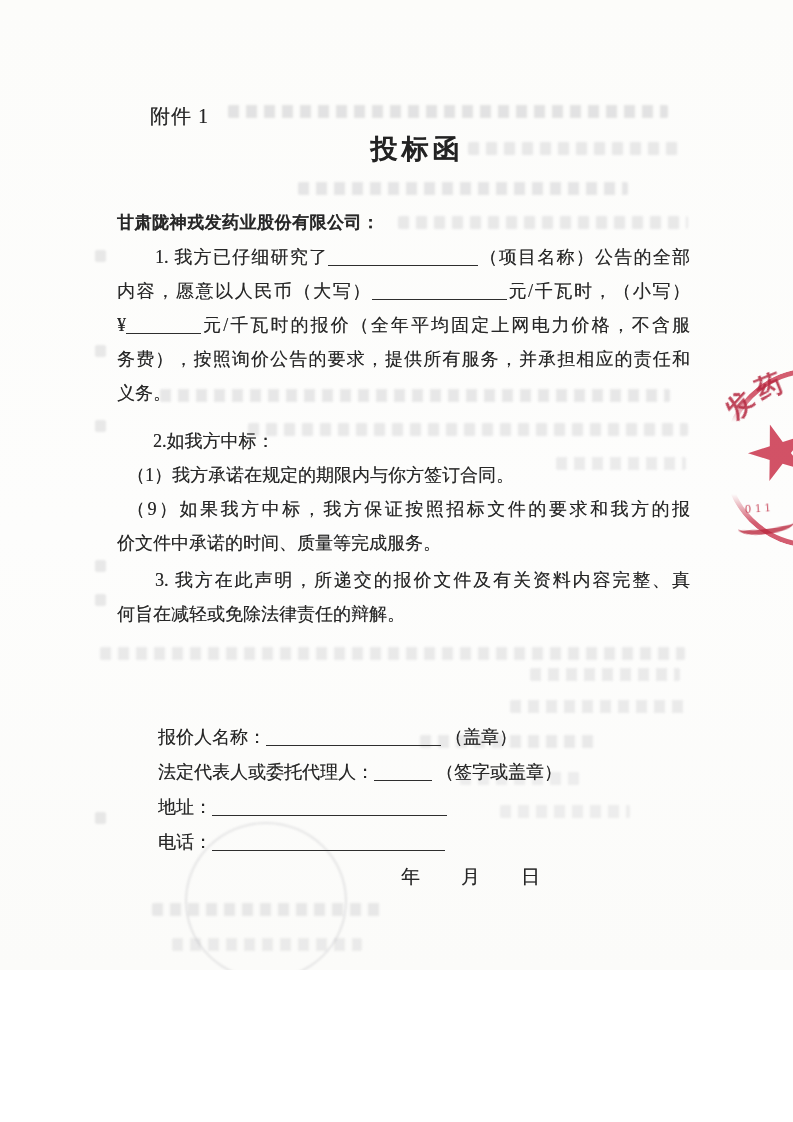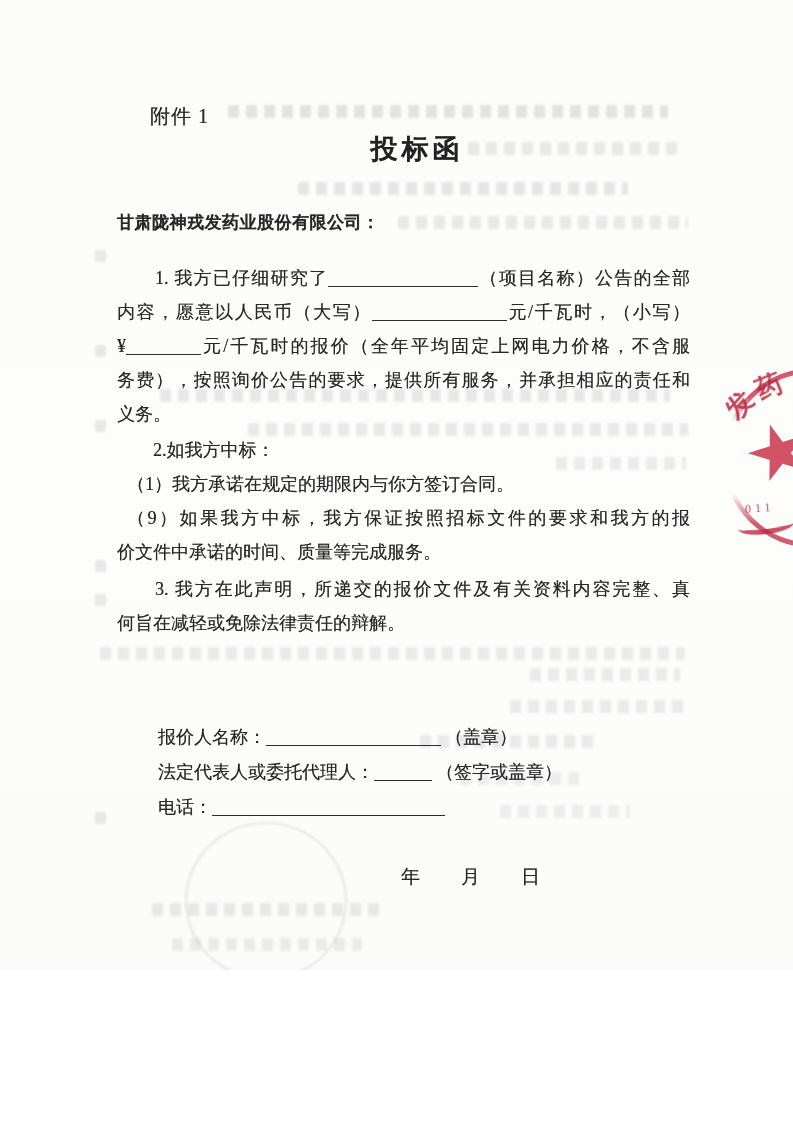--- a/index.html
+++ b/index.html
@@ -88,37 +88,38 @@
   <i class="fleck" style="left:95px;top:594px"></i>
   <i class="fleck" style="left:95px;top:812px"></i>
   <i class="ghost-circle"></i>
 
   <div class="attachment">附件 1</div>
   <div class="title">投标函</div>
 
   <div class="content">
     <div class="addressee">甘肃陇神戎发药业股份有限公司：</div>
     <div>
-        <div class="line full" style="padding-left: 38px; margin-top: 21px;"><span>1. 我方已仔细研究了</span><span class="blank" style="width: 150px;"></span><span>（项目名称）公告的全部</span></div>
+        <div class="line full" style="padding-left: 38px;"><span>1. 我方已仔细研究了</span><span class="blank" style="width: 150px;"></span><span>（项目名称）公告的全部</span></div>
         <div class="line full"><span>内容，愿意以人民币（大写）</span><span class="blank" style="width: 135px;"></span><span>元/千瓦时，（小写）</span></div>
         <div class="line full"><span>¥</span><span class="blank" style="width: 75px;"></span><span>元/千瓦时的报价（全年平均固定上网电力价格，不含服</span></div>
         <div class="line full"><span>务费），按照询价公告的要求，提供所有服务，并承担相应的责任和</span></div>
         <div class="line"><span>义务。</span></div>
-        <div class="line" style="padding-left: 36px; margin-top: 2px; font-family: Liberation Serif, serif;"><span>2.如我方中标：</span></div>
+        <div class="line" style="padding-left: 36px; margin-top: 14px; font-family: Liberation Serif, serif;"><span>2.如我方中标：</span></div>
         <div class="line" style="padding-left: 10px;"><span>（1）我方承诺在规定的期限内与你方签订合同。</span></div>
         <div class="line full" style="padding-left: 10px;"><span>（9）如果我方中标，我方保证按照招标文件的要求和我方的报</span></div>
         <div class="line"><span>价文件中承诺的时间、质量等完成服务。</span></div>
         <div class="line full" style="padding-left: 38px; margin-top: 3px;"><span>3. 我方在此声明，所递交的报价文件及有关资料内容完整、真</span></div>
         <div class="line"><span>何旨在减轻或免除法律责任的辩解。</span></div>
       </div>
   </div>
 
   <div class="signature">
       <div class="sig-line"><span>报价人名称：</span><span class="blank" style="width: 175px;"></span><span class="sig-suffix">（盖章）</span></div>
       <div class="sig-line"><span>法定代表人或委托代理人：</span><span class="blank" style="width: 58px;"></span><span class="sig-suffix">（签字或盖章）</span></div>
+      <div class="sig-line"><span>地址：</span><span class="blank" style="width: 235px;"></span></div>
       <div class="sig-line"><span>电话：</span><span class="blank" style="width: 233px;"></span></div>
     </div>
   <div class="date-line">年　　月　　日</div>
 
   <div class="seal">
     <div class="seal-ring"></div>
     <span class="seal-char c0">发</span>
     <span class="seal-char c1">药</span>
     <div class="seal-star"></div>
     <div class="seal-number">011</div>

